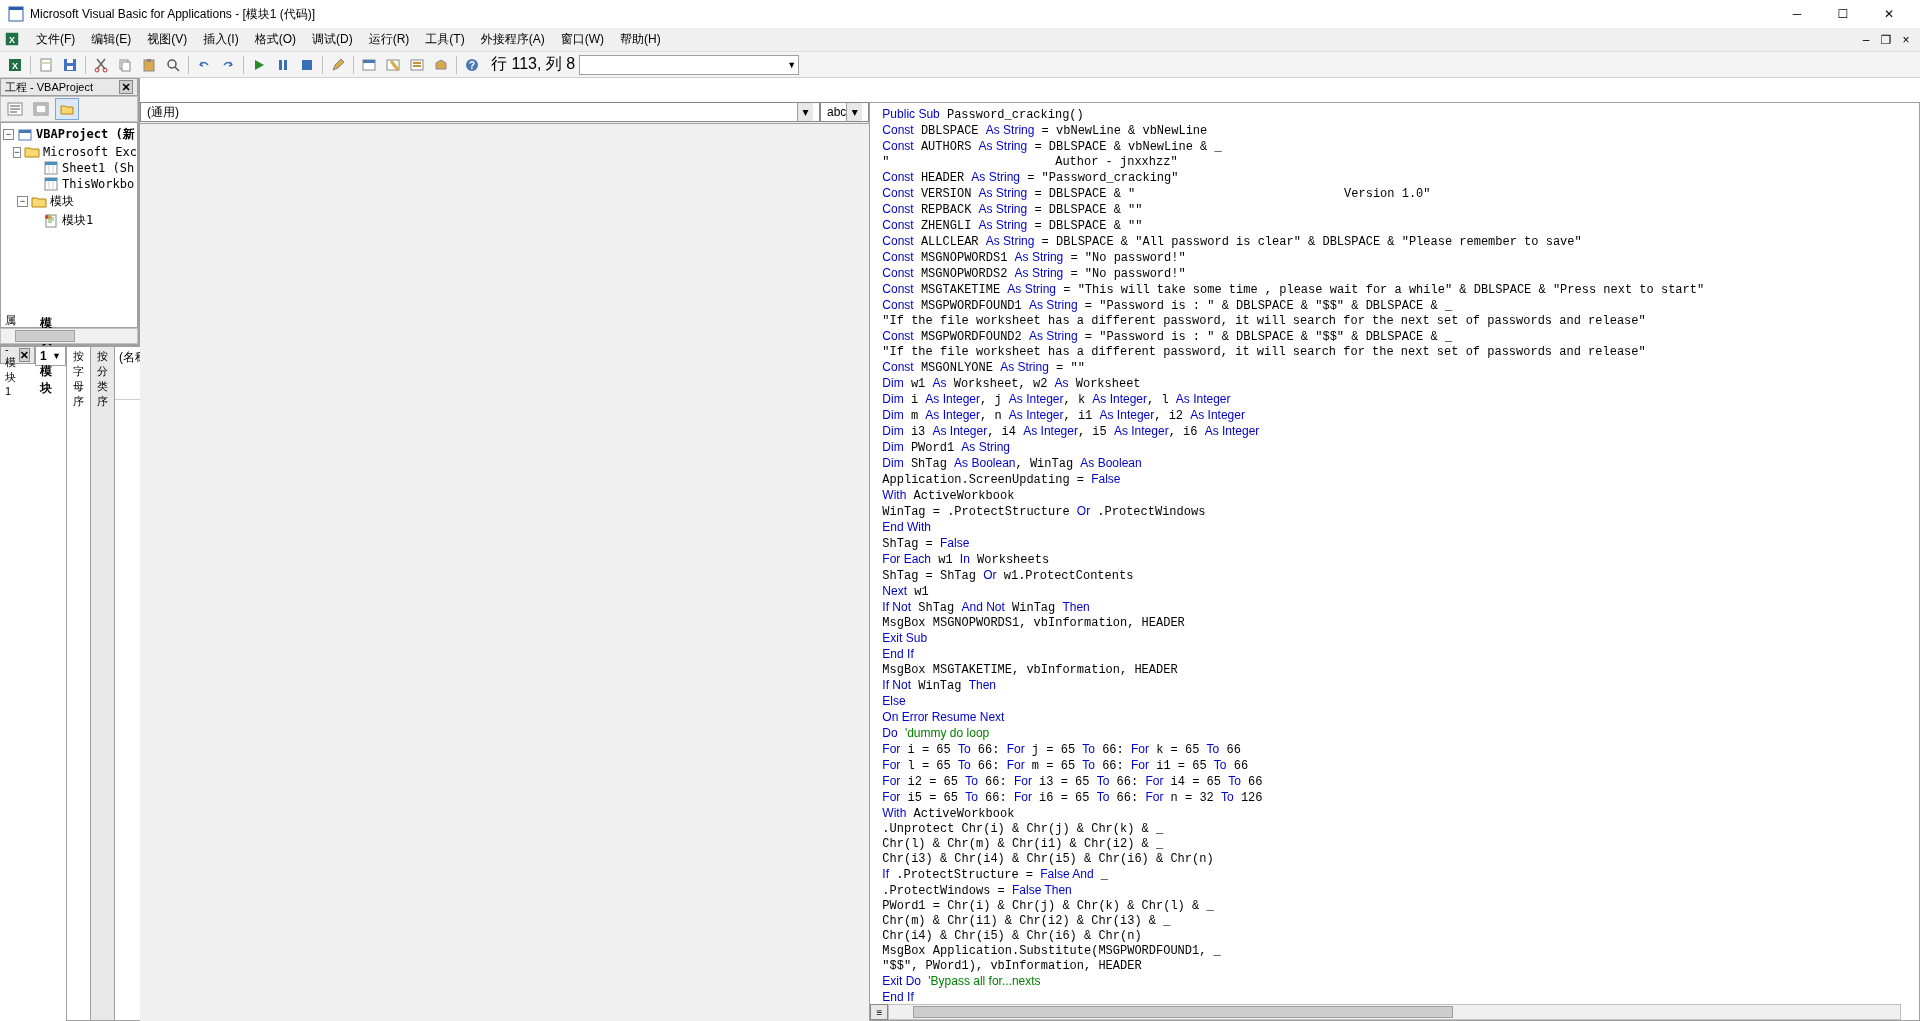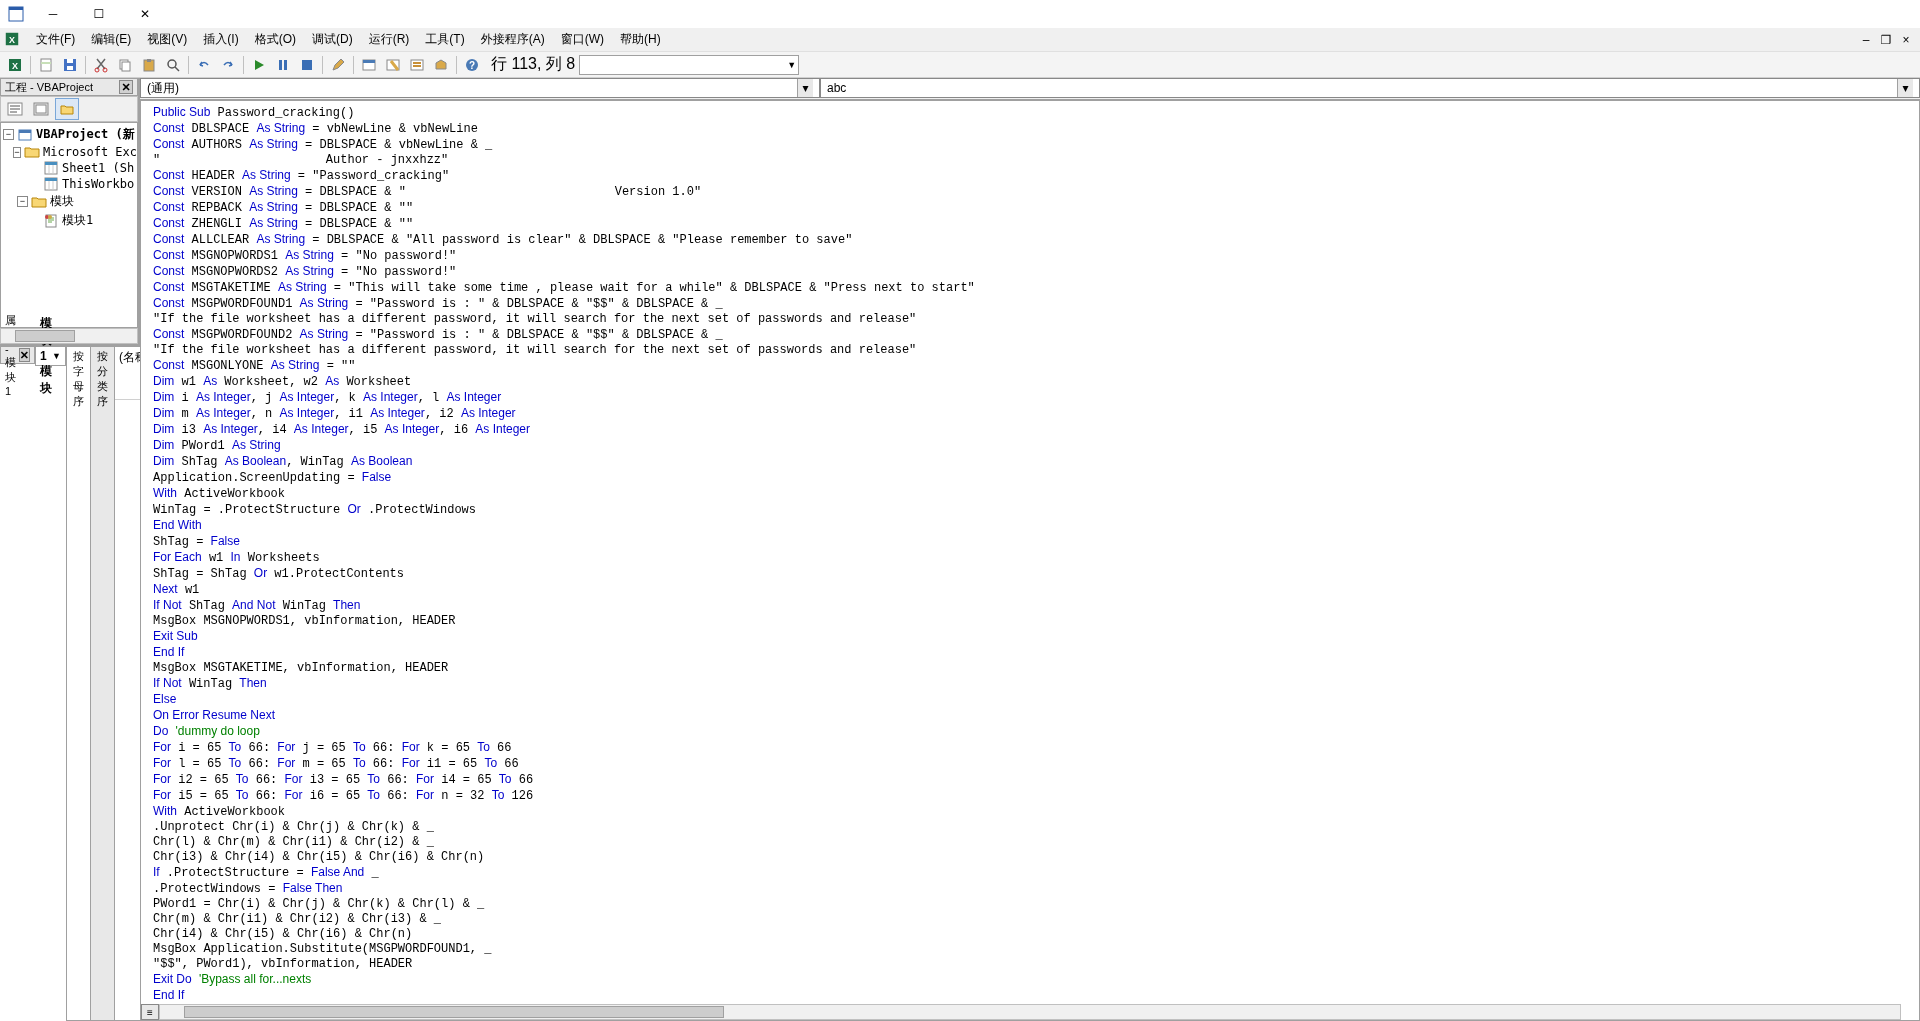--- a/index.html
+++ b/index.html
@@ -45,21 +45,21 @@
 .props-panel { flex: 1; display: flex; flex-direction: row; }
 .props-obj { border: 1px solid #a0a0a0; background: #fff; height: 20px; display: flex; align-items: center; padding: 0 4px; font-size: 12px; }
 .props-tabs { display: flex; border-bottom: 1px solid #a0a0a0; background: #f0f0f0; }
 .props-tab { padding: 2px 6px; border: 1px solid #a0a0a0; border-bottom: none; background: #fff; font-size: 11px; margin-right: -1px; }
 .props-tab.inactive { background: #e8e8e8; }
 .props-grid { flex: 1; background: #fff; border: 1px solid #a0a0a0; font-size: 12px; }
 .props-row { display: flex; }
 .props-row .pn { width: 45px; padding: 2px 4px; border-right: 1px solid #d0d0d0; border-bottom: 1px solid #d0d0d0; }
 .props-row .pv { flex: 1; padding: 2px 4px; border-bottom: 1px solid #d0d0d0; }
 
-.code-area { flex: 1; display: flex; flex-direction: column; background: #f0f0f0; }
+.code-area { flex: 1; display: flex; flex-direction: row; background: #f0f0f0; margin-top: 24px; }
 .code-dropdowns { display: flex; height: 22px; border-bottom: 1px solid #a0a0a0; }
 .code-dd { flex: 1; border: 1px solid #888; background: #fff; height: 20px; display: flex; align-items: center; padding: 0 6px; font-size: 12px; position: relative; }
 .code-dd .dd-arrow { margin-left: auto; width: 16px; height: 18px; background: #e8e8e8; border-left: 1px solid #a0a0a0; display: flex; align-items: center; justify-content: center; }
 .code-pane { flex: 1; background: #fff; border: 1px solid #a0a0a0; overflow: hidden; position: relative; }
 .code-text { font-family: "NSimSun", "SimSun", "Courier New", monospace; font-size: 12px; line-height: 15px; padding: 4px 12px; white-space: pre; color: #000; }
 .kw { color: #0000cc; }
 .cm { color: #008000; }
 .code-scrollbar { position: absolute; bottom: 0; left: 18px; right: 18px; height: 16px; background: #f0f0f0; border: 1px solid #c0c0c0; }
 .code-scrollbar .h-thumb { position: absolute; left: 24px; top: 1px; bottom: 1px; width: 540px; background: #cdcdcd; border: 1px solid #a0a0a0; }
 .code-view-btns { position: absolute; bottom: 0; left: 0; display: flex; }
@@ -70,20 +70,21 @@
 </head>
 <body>
 
 <div class="titlebar">
   <span class="app-icon">
     <svg class="icon-svg" viewBox="0 0 16 16">
         <rect x="1" y="1" width="14" height="14" fill="#fff" stroke="#2a5caa"></rect>
         <rect x="1" y="1" width="14" height="3" fill="#2a5caa"></rect>
       </svg>
   </span>
+  <span class="title-text">Microsoft Visual Basic for Applications - [模块1 (代码)]</span>
   <div class="win-btn">─</div>
   <div class="win-btn">☐</div>
   <div class="win-btn">✕</div>
 </div>
 
 <div class="menubar">
   <span class="excel-icon">
     <svg class="icon-svg" viewBox="0 0 18 18">
         <rect x="2" y="2" width="14" height="14" fill="#1e7145"></rect>
         <text x="9" y="13" text-anchor="middle" fill="#fff" font-size="10" font-weight="bold">X</text>

